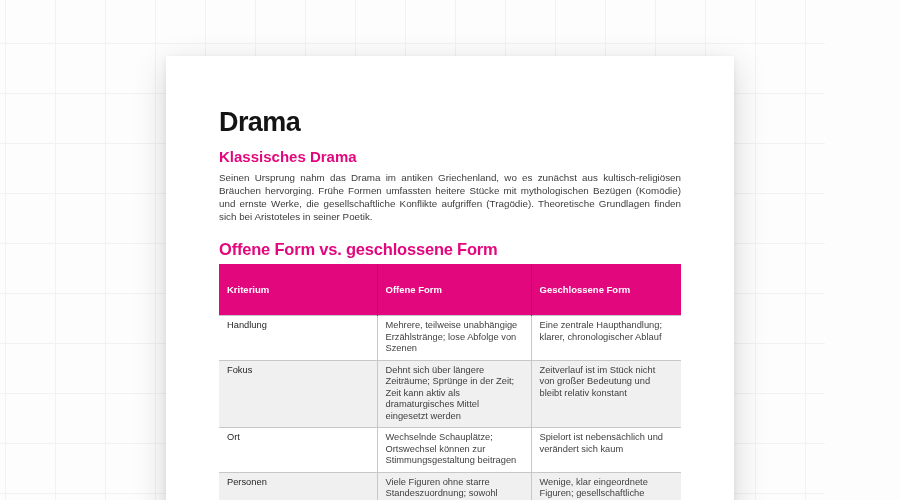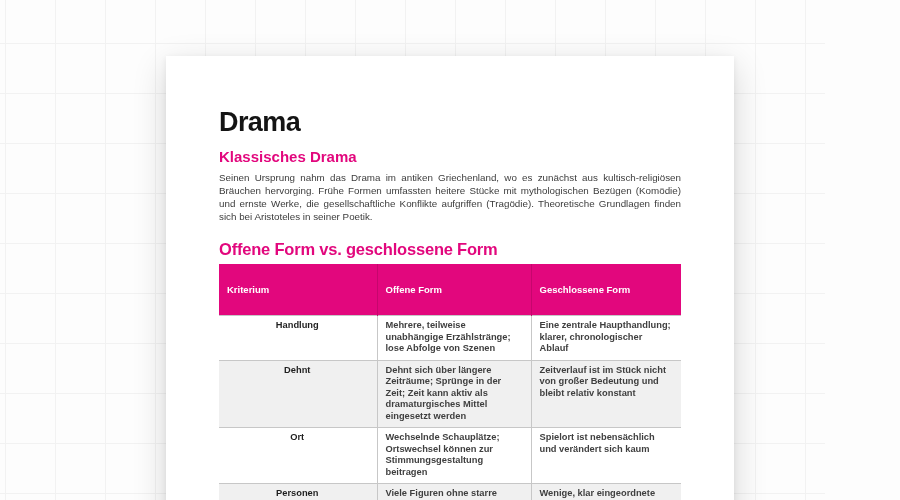--- a/index.html
+++ b/index.html
@@ -90,29 +90,27 @@
   table.compare tbody td {
     font-size: 9.3px;
     line-height: 11.5px;
     color: #3f3f3f;
     vertical-align: top;
     padding: 4px 9px 5px 8px;
     border-top: 1px solid #c7c7c7;
   }
   table.compare tbody td + td {
     border-left: 1px solid #c7c7c7;
-    font-weight: bold;
   }
   table.compare tbody tr:nth-child(even) {
     background: var(--zebra, #f0f0f0);
   }
   table.compare tbody td.crit {
-    font-weight: bold;
+    font-weight: normal;
     color: #1f1f1f;
-    text-align: center;
   }
 </style>
 </head>
 <body>
 
 <div class="canvas">
   <div class="page">
 
     <h1 class="doc-title">Drama</h1>
 
@@ -135,21 +133,21 @@
           <th>Geschlossene Form</th>
         </tr>
       </thead>
       <tbody>
         <tr>
           <td class="crit">Handlung</td>
           <td>Mehrere, teilweise unabhängige Erzählstränge; lose Abfolge von Szenen</td>
           <td>Eine zentrale Haupthandlung; klarer, chronologischer Ablauf</td>
         </tr>
         <tr>
-          <td class="crit">Dehnt</td>
+          <td class="crit">Fokus</td>
           <td>Dehnt sich über längere Zeiträume; Sprünge in der Zeit; Zeit kann aktiv als dramaturgisches Mittel eingesetzt werden</td>
           <td>Zeitverlauf ist im Stück nicht von großer Bedeutung und bleibt relativ konstant</td>
         </tr>
         <tr>
           <td class="crit">Ort</td>
           <td>Wechselnde Schauplätze; Ortswechsel können zur Stimmungsgestaltung beitragen</td>
           <td>Spielort ist nebensächlich und verändert sich kaum</td>
         </tr>
         <tr>
           <td class="crit">Personen</td>

